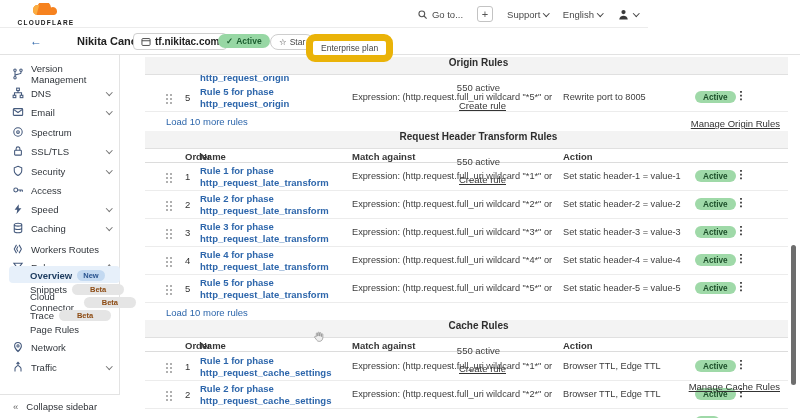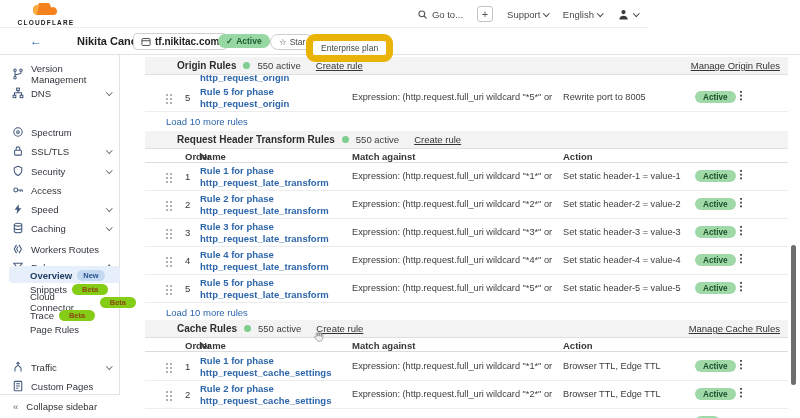--- a/index.html
+++ b/index.html
@@ -30,26 +30,26 @@
   #planpill { position:absolute; left:306px; top:6px; border:7px solid #eab308; color:#454545; background:#fff; }
 
   
   #sidebar { position:absolute; left:0; top:55px; width:120px; height:363px; background:#fff; border-right:1px solid #e3e3e3; z-index:30; }
   .sideitem { position:absolute; left:0; width:120px; height:18px; display:flex; align-items:center; gap:7px; padding-left:12px; font-size:9.5px; color:#30353b; }
   .sideitem .icn { width:12px; height:12px; color:#44597c; flex:0 0 12px; display:flex; }
   .sideitem .caret { position:absolute; right:9px; }
   .subitem { position:absolute; left:0; width:136px; height:16px; display:flex; align-items:center; gap:5px; padding-left:30px; font-size:9.5px; color:#30353b; }
   #ovl-highlight { position:absolute; left:9px; width:111px; height:17px; background:#e7f0fa; border-radius:4px; }
   .badge-new { background:#c3d9f1; color:#29538f; font-size:7.5px; font-weight:bold; padding:1px 6px; border-radius:7px; }
-  .badge-beta { background:#84cc16; color:#8c4a12; font-size:7.5px; font-weight:bold; padding:1px 10px; border-radius:7px; }
+  .badge-beta { background:#e5e5e5; color:#8c4a12; font-size:7.5px; font-weight:bold; padding:1px 18px; border-radius:7px; }
   #collapse { position:absolute; left:0; top:339px; width:120px; height:24px; border-top:1px solid #e3e3e3; display:flex; align-items:center; gap:8px; padding-left:13px; font-size:9.5px; color:#2f3237; background:#fff; }
 
   
   #content { position:absolute; left:145px; top:55px; width:643px; height:363px; background:#fff; }
-  .band { position:absolute; left:0; width:643px; height:18px; background:#f3f3f3; border-bottom:1px solid #e0e0e0; display:flex; align-items:center; gap:7px; padding:0 8px 0 32px; z-index:10; }
+  .band { position:absolute; left:0; width:643px; height:18px; background:#f3f3f3; border-bottom:1px solid #e0e0e0; display:flex; align-items:center; gap:7px; padding:0 8px 0 32px; z-index:10;flex-direction:column; }
   .band .btitle { font-size:10px; font-weight:bold; color:#2e2e2e; }
   .dot { width:7px; height:7px; border-radius:50%; background:#7fce8f; }
   .band .bcount { font-size:9.5px; color:#3f3f3f; }
   .band .bcreate { font-size:9.5px; color:#343434; text-decoration:underline; margin-left:8px; }
   .band .bmanage { font-size:9.5px; color:#343434; text-decoration:underline; margin-left:auto; }
   .colhead { position:absolute; left:0; width:643px; height:14px; border-bottom:1px solid #dcdcdc; font-size:9.5px; font-weight:bold; color:#373737;text-align:right; }
   .colhead span { position:absolute; top:2px; }
   .ch-order { left:40px; } .ch-name { left:55px; } .ch-match { left:207px; } .ch-action { left:418px; }
   .row { position:absolute; left:0; width:643px; height:28px; border-bottom:1px solid #ececec; background:#fff; }
   .drag { position:absolute; left:20px; top:9px; width:8px; height:11px;
@@ -151,20 +151,30 @@
           <rect x="6.2" y="1.5" width="3.6" height="3.2"></rect>
           <rect x="1.5" y="11" width="3.6" height="3.2"></rect>
           <rect x="10.9" y="11" width="3.6" height="3.2"></rect>
           <path d="M8 4.7v3M8 7.7H3.3V11M8 7.7h4.7V11"></path>
         </svg>
       </span>
     <span>DNS</span>
     <span class="caret chev gray"></span>
   </div>
 
+  <div class="sideitem" style="top:48px">
+    <span class="icn">
+        <svg viewBox="0 0 16 16" width="12" height="12" fill="none" stroke="currentColor" stroke-width="1.4">
+          <rect x="1.8" y="3.5" width="12.4" height="9" rx="1"></rect>
+          <path d="M2 4.5l6 4.2 6-4.2"></path>
+        </svg>
+      </span>
+    <span>Email</span>
+    <span class="caret chev gray"></span>
+  </div>
 
   <div class="sideitem" style="top:68px">
     <span class="icn">
         <svg viewBox="0 0 16 16" width="12" height="12" fill="none" stroke="currentColor" stroke-width="1.4">
           <circle cx="8" cy="8" r="5.6"></circle>
           <circle cx="8" cy="8" r="1.8"></circle>
         </svg>
       </span>
     <span>Spectrum</span>
   </div>
@@ -258,40 +268,40 @@
 
   <div class="subitem" style="top:252px">
     <span>Trace</span>
     <span class="badge-beta">Beta</span>
   </div>
 
   <div class="subitem" style="top:266px">
     <span>Page Rules</span>
   </div>
 
+  <div class="sideitem" style="top:283px">
+    <span class="icn">
+        <svg viewBox="0 0 16 16" width="12" height="12" fill="none" stroke="currentColor" stroke-width="1.4">
+          <path d="M8 14s4.5-4.2 4.5-7.5a4.5 4.5 0 10-9 0C3.5 9.8 8 14 8 14z"></path>
+          <circle cx="8" cy="6.5" r="1.5"></circle>
+        </svg>
+      </span>
+    <span>Network</span>
+  </div>
 
   <div class="sideitem" style="top:303px">
     <span class="icn">
         <svg viewBox="0 0 16 16" width="12" height="12" fill="none" stroke="currentColor" stroke-width="1.4">
           <path d="M4 14v-4c0-2.5 3-2.5 4-4.5M12 14v-4c0-2.5-3-2.5-4-4.5M8 5.5V2M6 3.8L8 1.8l2 2"></path>
         </svg>
       </span>
     <span>Traffic</span>
     <span class="caret chev gray"></span>
   </div>
 
-  <div class="sideitem" style="top:322px">
-    <span class="icn">
-        <svg viewBox="0 0 16 16" width="12" height="12" fill="none" stroke="currentColor" stroke-width="1.4">
-          <rect x="3" y="1.8" width="10" height="12.4" rx="1"></rect>
-          <path d="M5.5 5h5M5.5 8h5M5.5 11h3"></path>
-        </svg>
-      </span>
-    <span>Custom Pages</span>
-  </div>
 
   <div id="collapse">
     <span style="color:#666;">«</span>
     <span>Collapse sidebar</span>
   </div>
 </div>
 
 <div id="content">
 
   <div class="band" style="top:2px">

